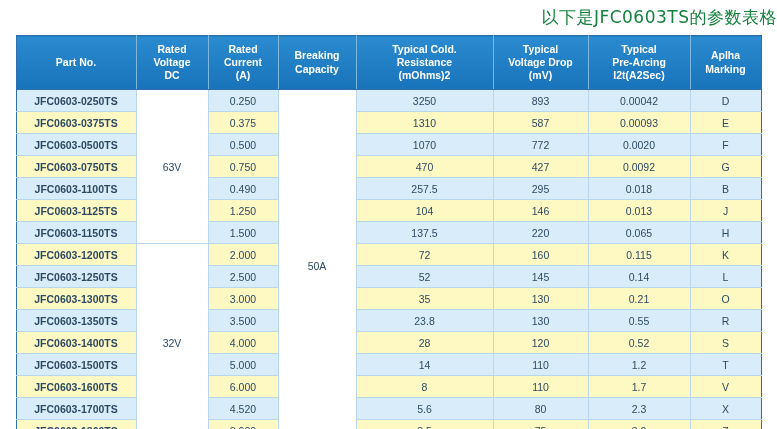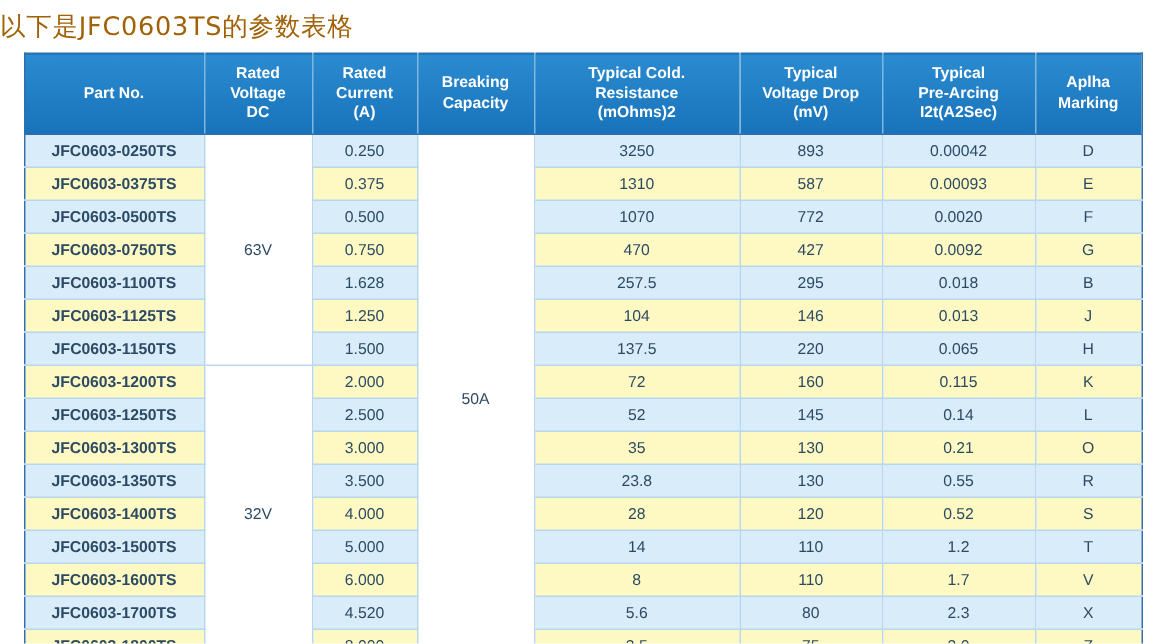--- a/index.html
+++ b/index.html
@@ -13,23 +13,23 @@
     font-family: "Liberation Sans", sans-serif;
     overflow: hidden;
   }
   #page {
     position: relative;
     width: 777px;
     height: 429px;
     box-sizing: border-box;
   }
   #title {
-    text-align: left;
+    text-align: right;
     font-size: 17px;
-    color: #a16207;
+    color: #15803d;
     padding-top: 6px;
     padding-bottom: 6px;
     letter-spacing: 0.5px;
     font-family: "DejaVu Sans", "Liberation Sans", sans-serif;
   }
   table.spec {
     border-collapse: collapse;
     table-layout: fixed;
     width: 745px;
     margin: 0 auto;
@@ -190,21 +190,21 @@
         <tr class="even">
           <td class="part">JFC0603-0750TS</td>
           <td>0.750</td>
           <td>470</td>
           <td>427</td>
           <td>0.0092</td>
           <td>G</td>
         </tr>
         <tr class="odd">
           <td class="part">JFC0603-1100TS</td>
-          <td>1.628</td>
+          <td>0.490</td>
           <td>257.5</td>
           <td>295</td>
           <td>0.018</td>
           <td>B</td>
         </tr>
         <tr class="even">
           <td class="part">JFC0603-1125TS</td>
           <td>1.250</td>
           <td>104</td>
           <td>146</td>

